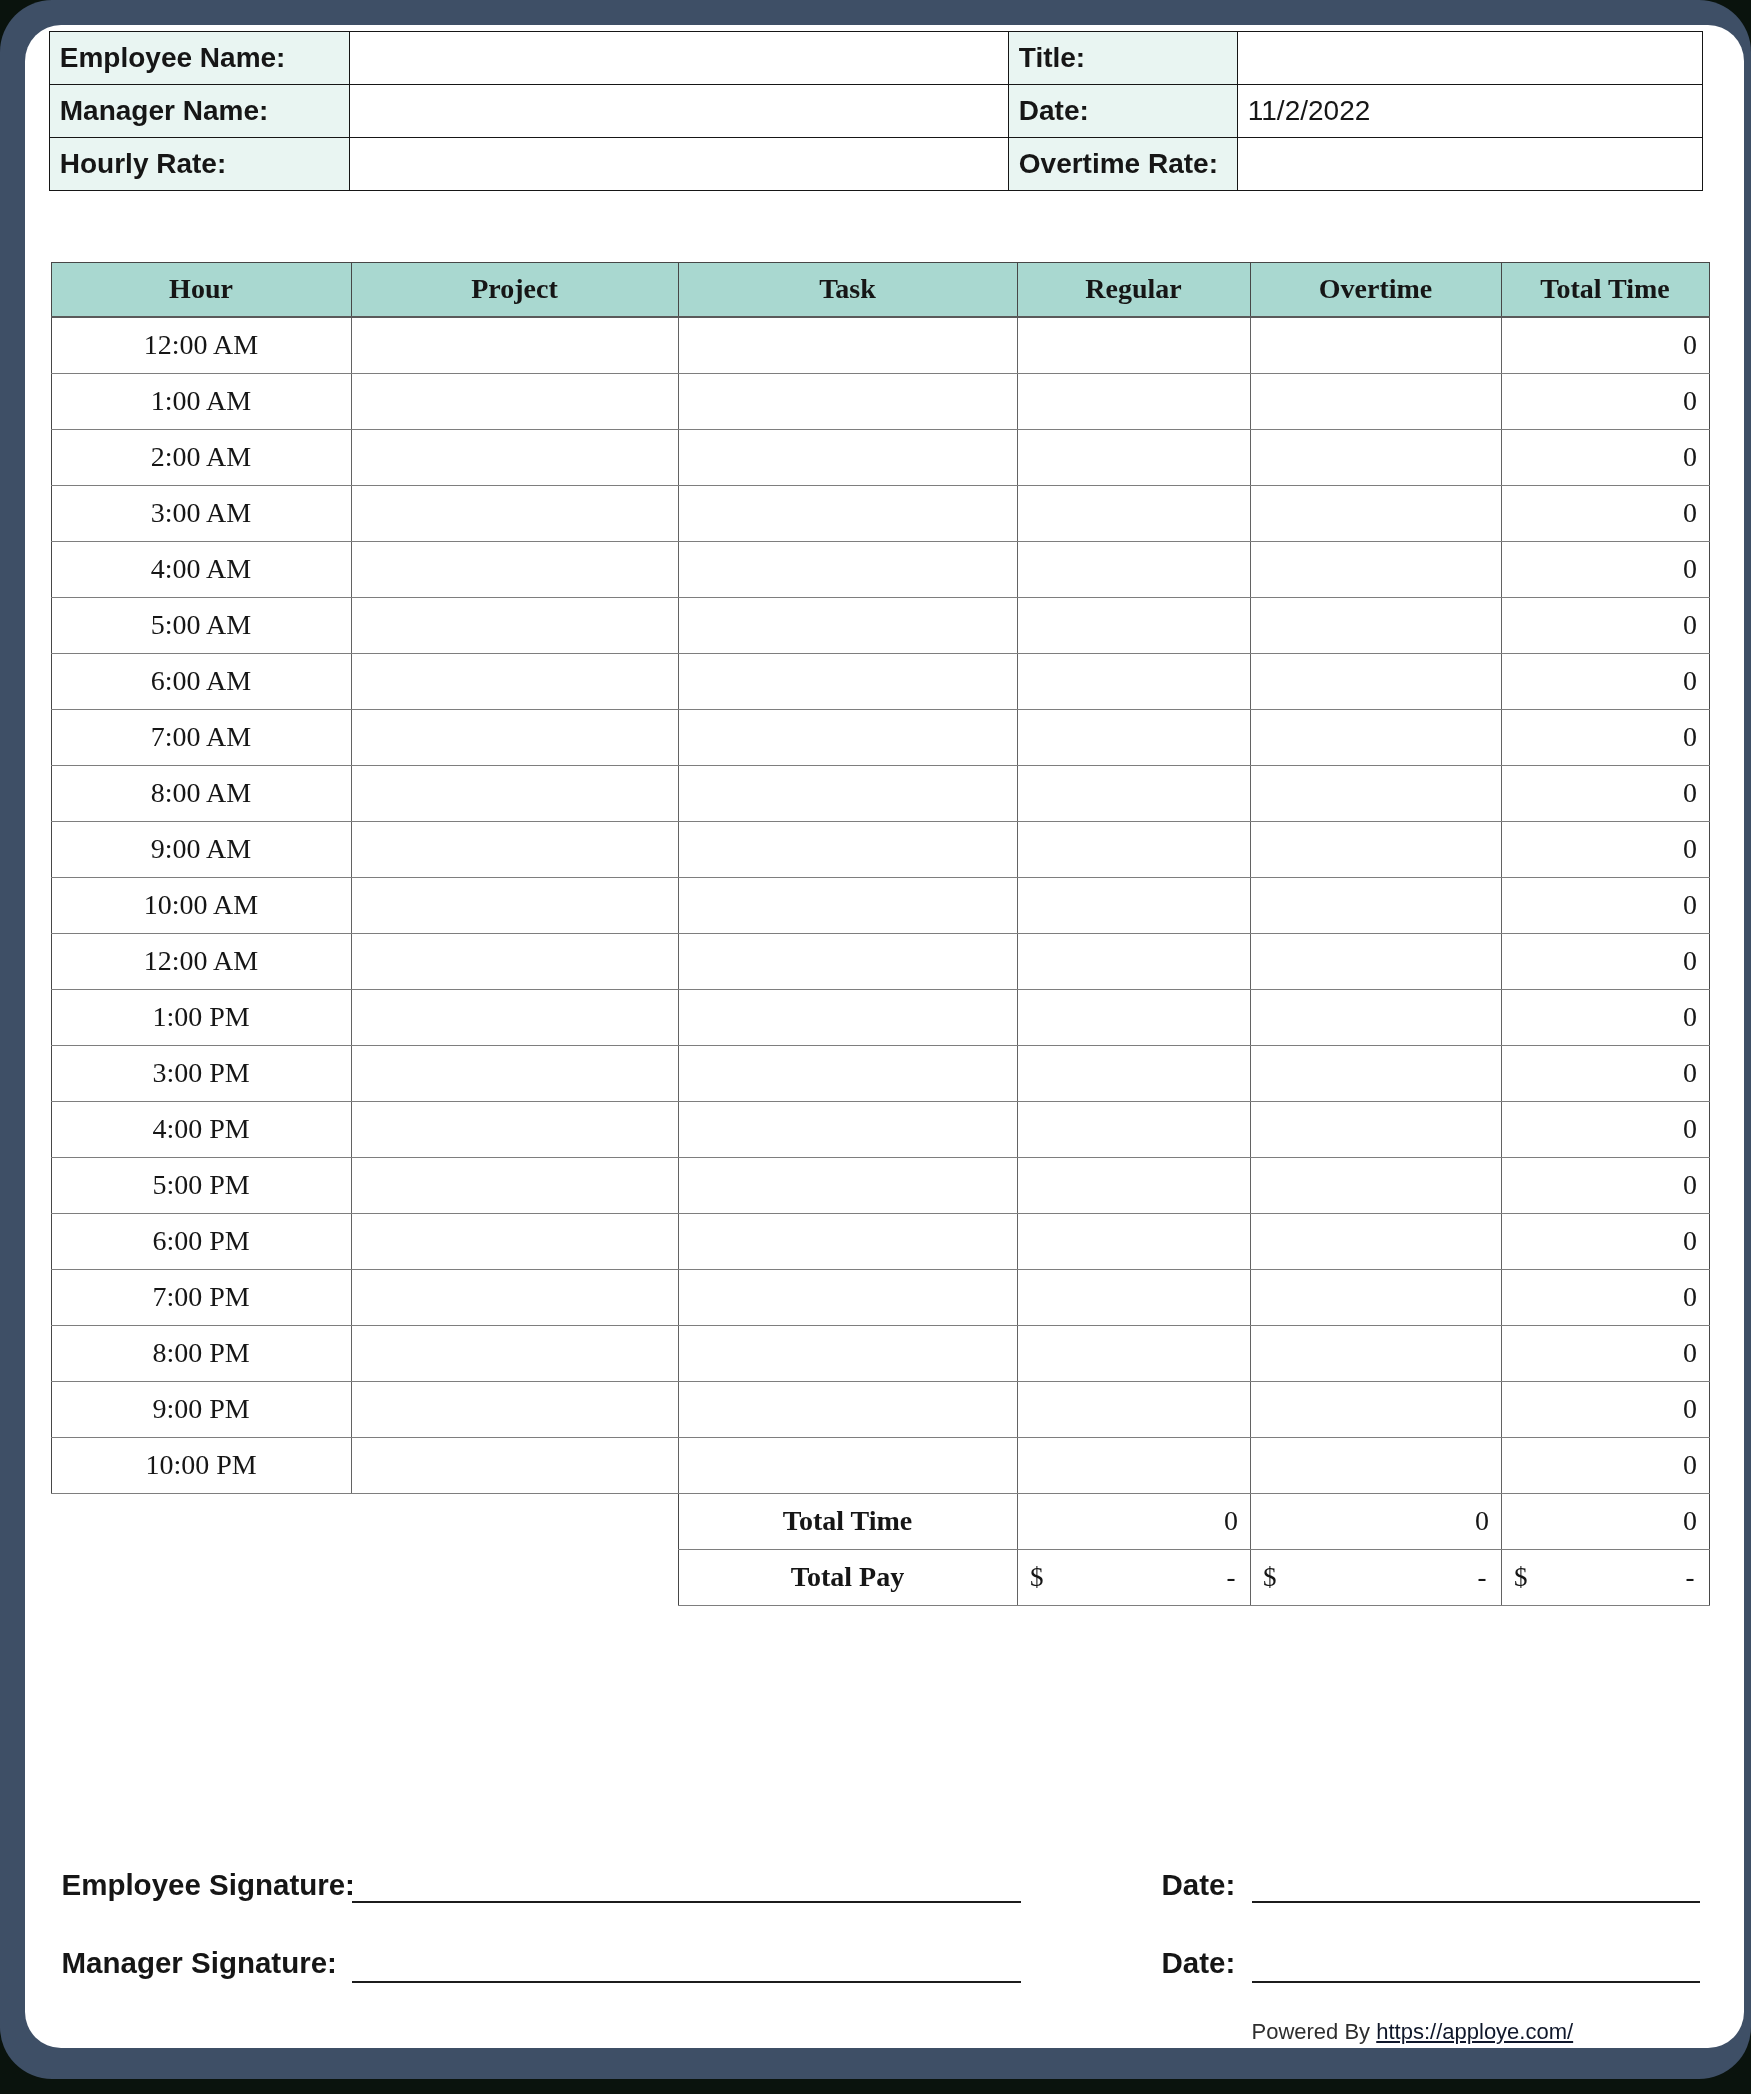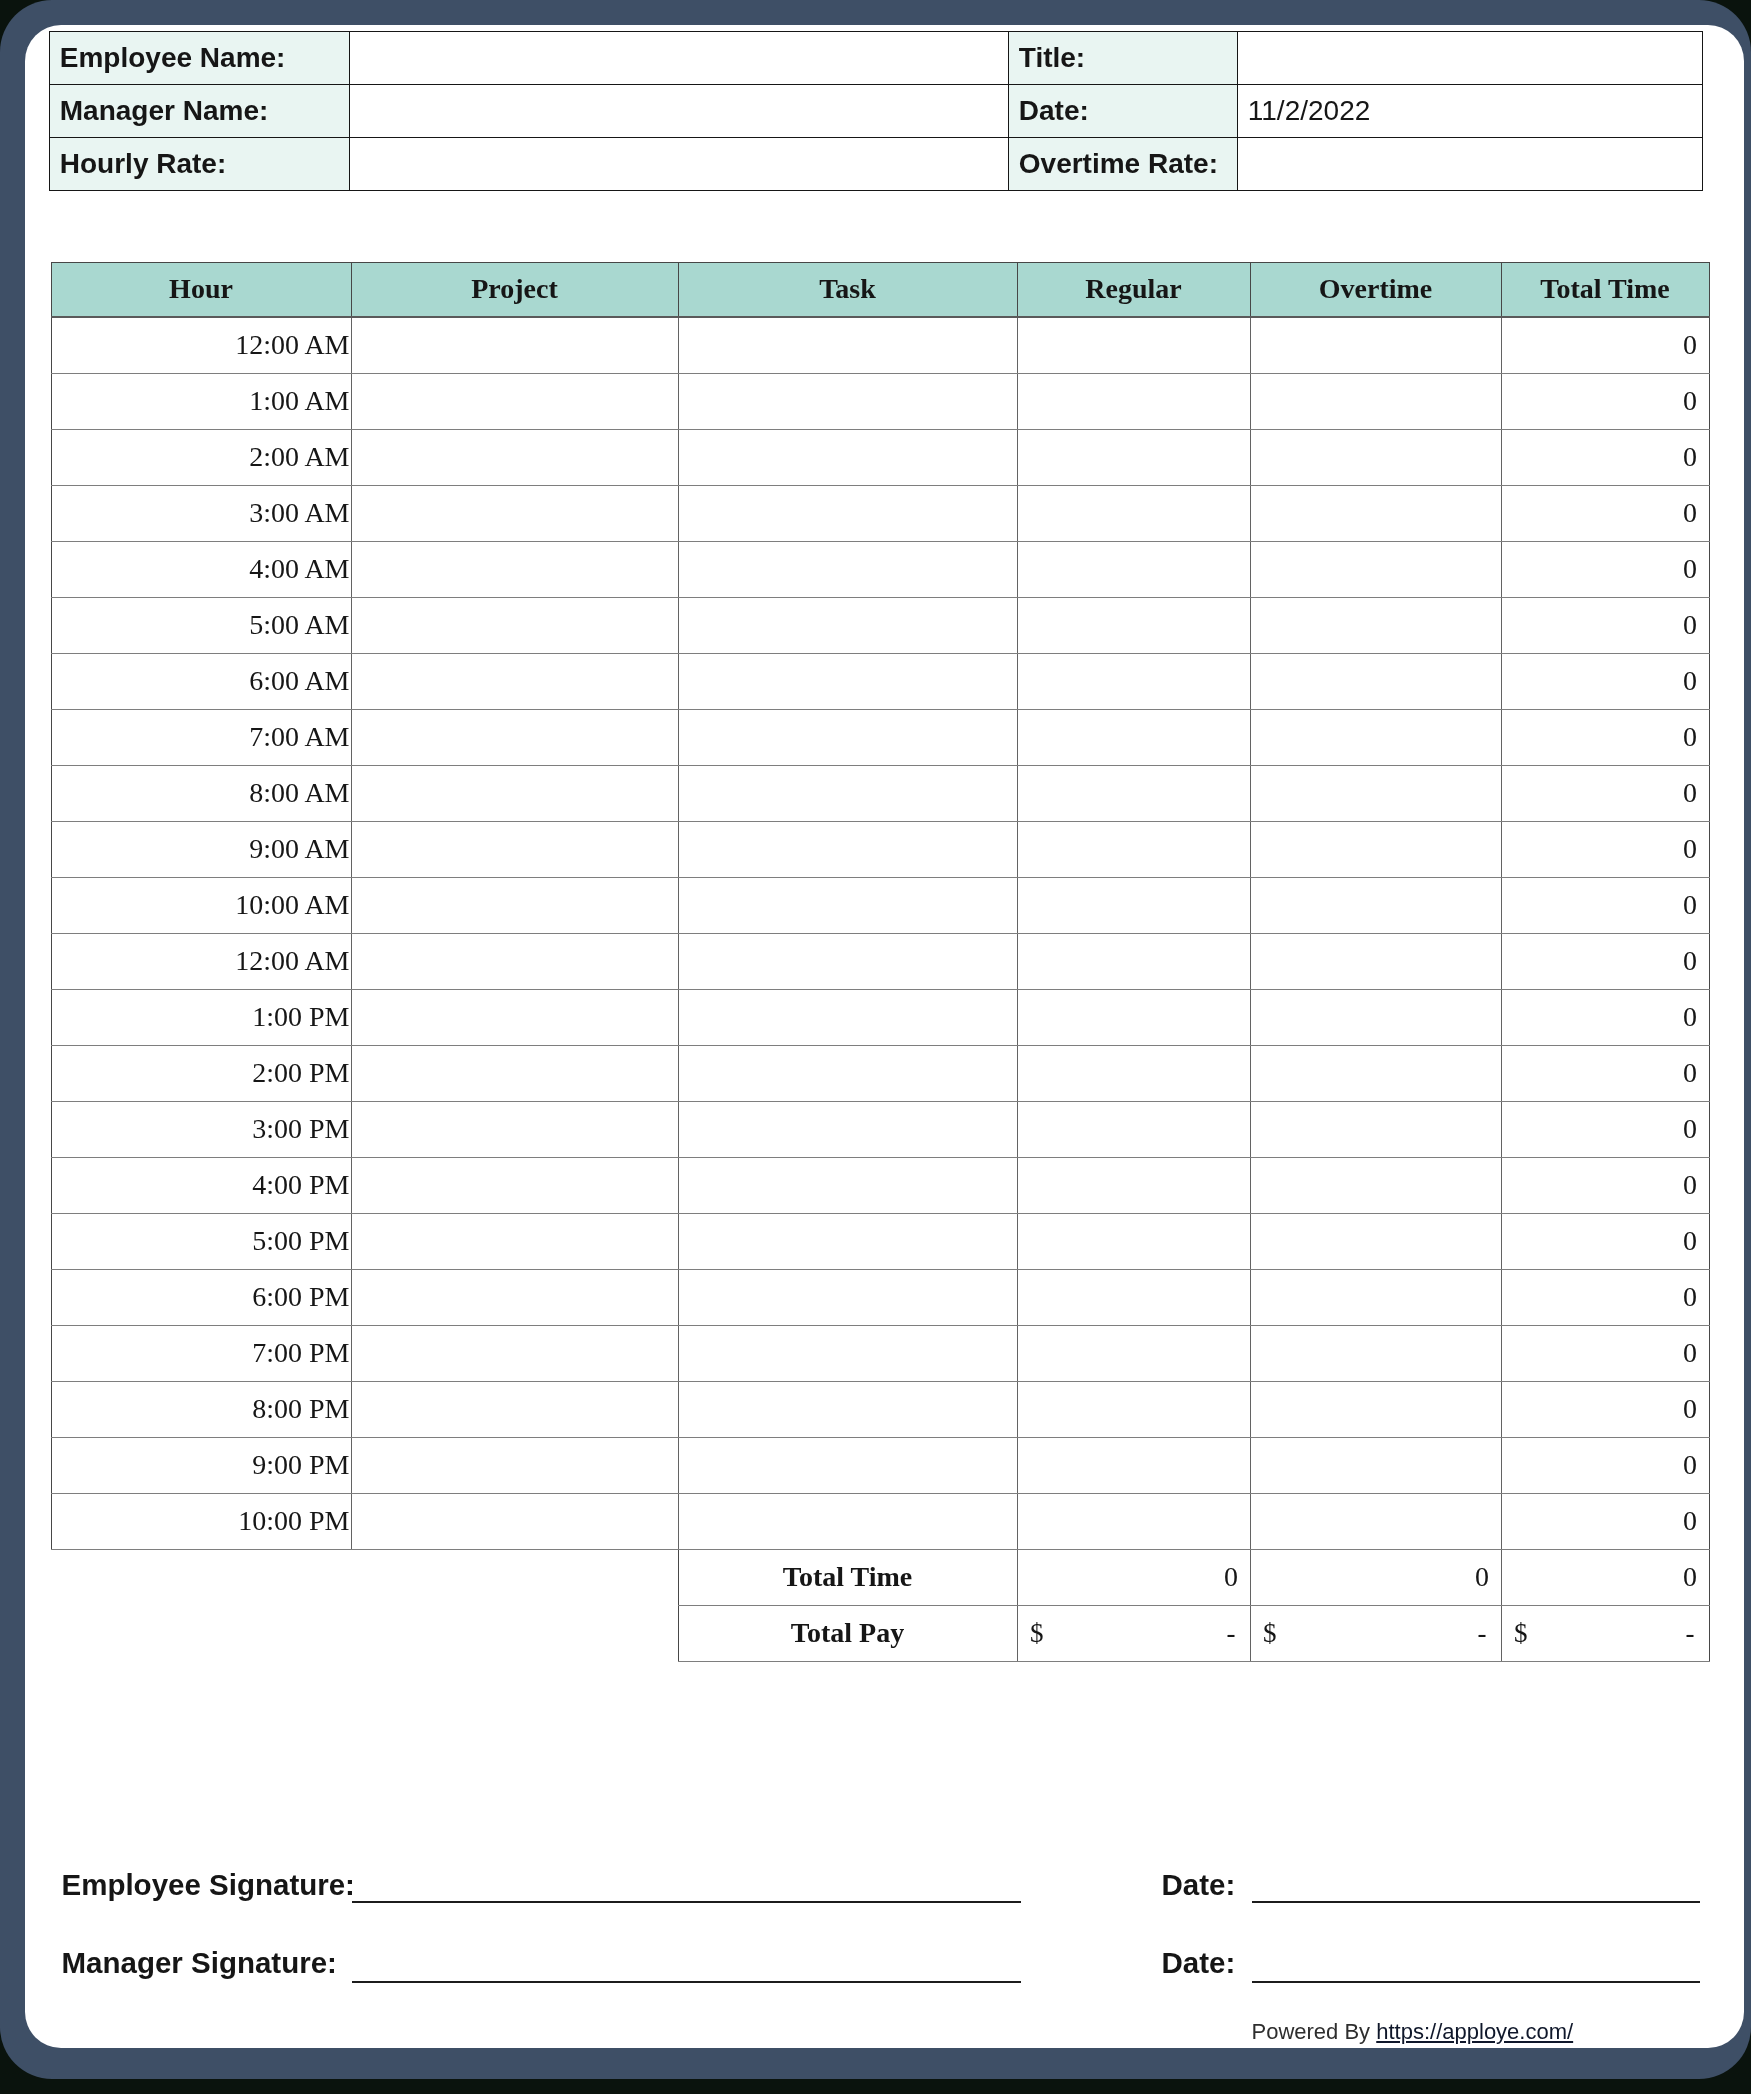--- a/index.html
+++ b/index.html
@@ -36,21 +36,21 @@
     border:1.6px solid #474747;border-bottom:2.5px solid #5a5a5a;
   }
   .main-table td{
     height:53px;background:#ffffff;
     border-top:1.6px solid #7e7e7e;border-bottom:1.6px solid #7e7e7e;
     border-left:0.8px solid #636363;border-right:0.8px solid #636363;
     font-size:28px;overflow:hidden;white-space:nowrap;
   }
   .main-table td.edge-l{border-left:1.6px solid #474747;}
   .main-table td.edge-r{border-right:1.6px solid #474747;}
-  .hour{text-align:right;}
+  .hour{text-align:center;}
   .num{text-align:right;padding-right:11.5px;font-size:26px;}
   .blank{border:none !important;background:transparent;}
   .total-label{
     background:#e7f4f1;font-weight:bold;text-align:center;
     border-left:1.6px solid #474747 !important;
   }
   .pay-wrap{
     display:flex;justify-content:space-between;align-items:center;
     padding:0 13px 0 11.5px;font-size:27px;
   }
@@ -229,28 +229,20 @@
 
     <tr>
       <td class="hour edge-l">1:00 PM</td>
       <td></td>
       <td></td>
       <td></td>
       <td></td>
       <td class="num edge-r">0</td>
     </tr>
 
-    <tr>
-      <td class="hour edge-l">2:00 PM</td>
-      <td></td>
-      <td></td>
-      <td></td>
-      <td></td>
-      <td class="num edge-r">0</td>
-    </tr>
 
     <tr>
       <td class="hour edge-l">3:00 PM</td>
       <td></td>
       <td></td>
       <td></td>
       <td></td>
       <td class="num edge-r">0</td>
     </tr>
 

